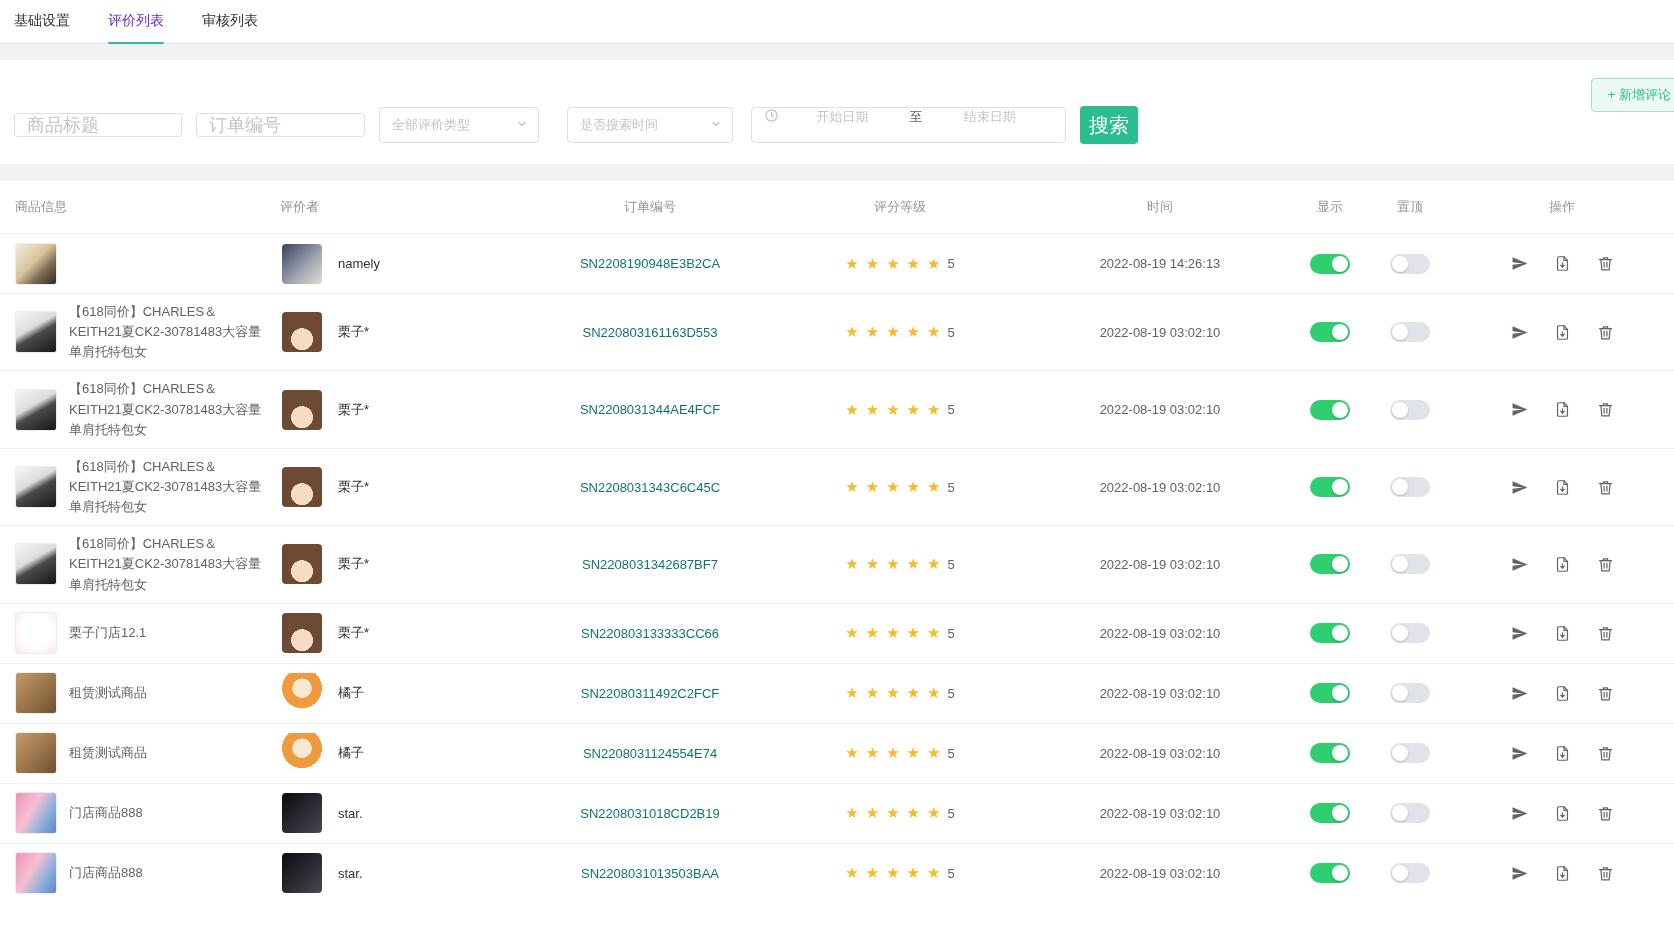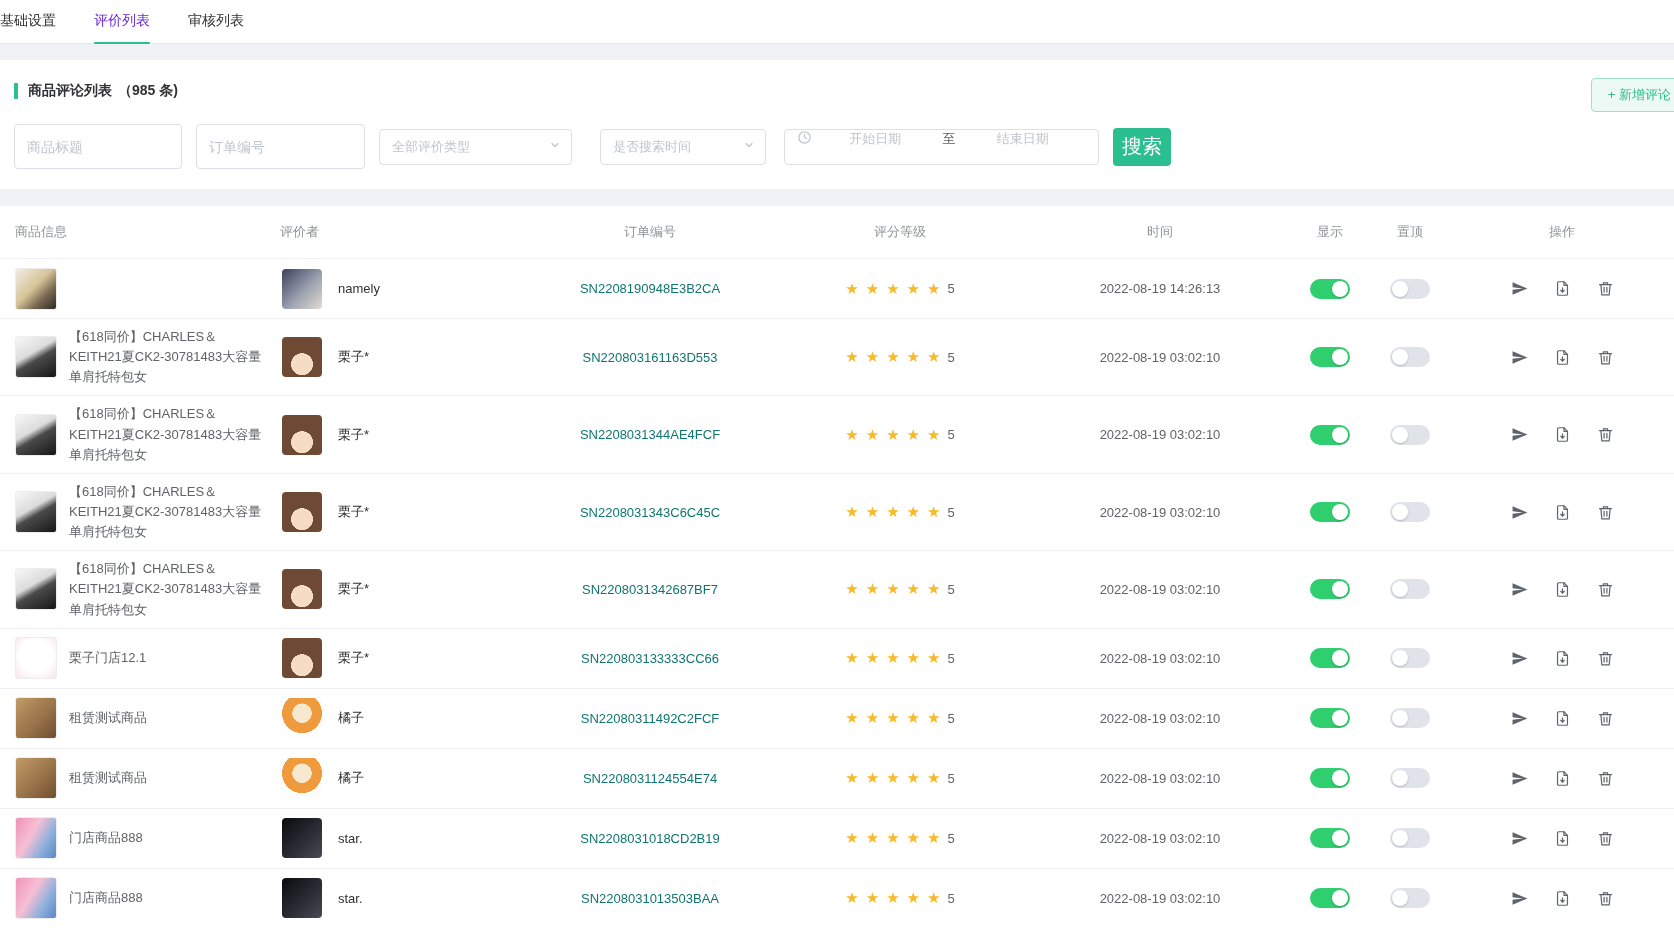--- a/index.html
+++ b/index.html
@@ -4,47 +4,47 @@
 <style>
   * { box-sizing: border-box; margin: 0; padding: 0; }
   html,body { width:1674px; height:928px; overflow:hidden; }
   body {
     font-family: "Liberation Sans", "DejaVu Sans", sans-serif;
     background:#f0f2f5; color:#303133; font-size:13px;
   }
 
   
   .tabbar { background:#fff; height:44px; display:flex; align-items:flex-end;
-    border-bottom:1px solid #e4e7ed; }
+    padding-left:14px; border-bottom:1px solid #e4e7ed; }
   .tab { font-size:14px; color:#303133; height:44px; line-height:42px;
     margin-right:38px; cursor:pointer; position:relative; }
   .tab.active { color:#6d28d9; }
   .tab.active::after { content:""; position:absolute; left:0; right:0; bottom:-1px;
     height:2px; background:#2bbe8e; border-radius:1px; }
 
   
   .panel { background:#fff; }
   .panel-top { margin-top:16px; padding:22px 14px 20px 14px; position:relative; }
   .title-row { display:flex; align-items:center; }
   .vbar { width:4px; height:16px; background:#2bbe8e; border-radius:1px; margin-right:10px; }
   .ptitle-txt { font-size:14px; font-weight:bold; color:#303133; }
   .pcount { font-size:14px; font-weight:bold; color:#303133; margin-left:6px; }
   .add-btn { position:absolute; right:-14px; top:18px; height:34px; padding:0 16px;
     background:#edf9f4; border:1px solid #9fe0c9; color:#2bbe8e; font-size:13px;
     border-radius:4px; cursor:pointer; font-family:inherit; }
 
   .filters { display:flex; align-items:center; margin-top:24px; }
-  .ipt { height:45px; border:1px solid #dcdfe6; border-radius:4px; padding:0 12px;
-    font-size:14px; color:#606266; outline:none; font-family:inherit; }
+  .ipt { height:24px; border:1px solid #dcdfe6; border-radius:4px; padding:0 12px;
+    font-size:18px; color:#606266; outline:none; font-family:inherit; }
   .ipt::placeholder { color:#c0c4cc; }
   .w1 { width:168px; } .w2 { width:169px; margin-left:14px; }
   .sel { height:36px; border:1px solid #dcdfe6; border-radius:4px; display:flex;
     align-items:center; justify-content:space-between; padding:0 10px 0 12px;
     cursor:pointer; background:#fff; }
-  .sel1 { width:193px; margin-left:14px; }
+  .sel1 { width:160px; margin-left:14px; }
   .sel2 { width:166px; margin-left:28px;padding-left:12px; }
   .ph { color:#c0c4cc; font-size:13px; }
   .daterange { height:36px; width:315px; margin-left:18px; border:1px solid #dcdfe6;
     border-radius:4px; display:flex; align-items:flex-start; padding:0 12px; cursor:pointer; }
   .daterange .ph { flex:1; text-align:center; }
   .daterange .sep { color:#606266; padding:0 4px; font-size:13px; }
   .search-btn { height:38px; width:58px; margin-left:14px; background:#2bbe8e; border:none;
     color:#fff; font-size:20px; border-radius:4px; cursor:pointer; font-family:inherit; }
 
   
@@ -84,25 +84,20 @@
 </head>
 <body>
 
 <div class="tabbar">
   <div class="tab">基础设置</div>
   <div class="tab active">评价列表</div>
   <div class="tab">审核列表</div>
 </div>
 
 <section class="panel panel-top">
-  <div class="title-row">
-    <span class="vbar"></span>
-    <span class="ptitle-txt">商品评论列表</span>
-    <span class="pcount">（985 条)</span>
-  </div>
   <button class="add-btn">+ 新增评论</button>
 
   <div class="filters">
     <input class="ipt w1" placeholder="商品标题" style="">
     <input class="ipt w2" placeholder="订单编号" style="">
     <div class="sel sel1">
       <span class="ph">全部评价类型</span>
       <span>
         <svg width="12" height="12" viewBox="0 0 24 24" fill="none" stroke="#c0c4cc" stroke-width="2.4" stroke-linecap="round" stroke-linejoin="round">
             <polyline points="6 9 12 15 18 9"></polyline>

